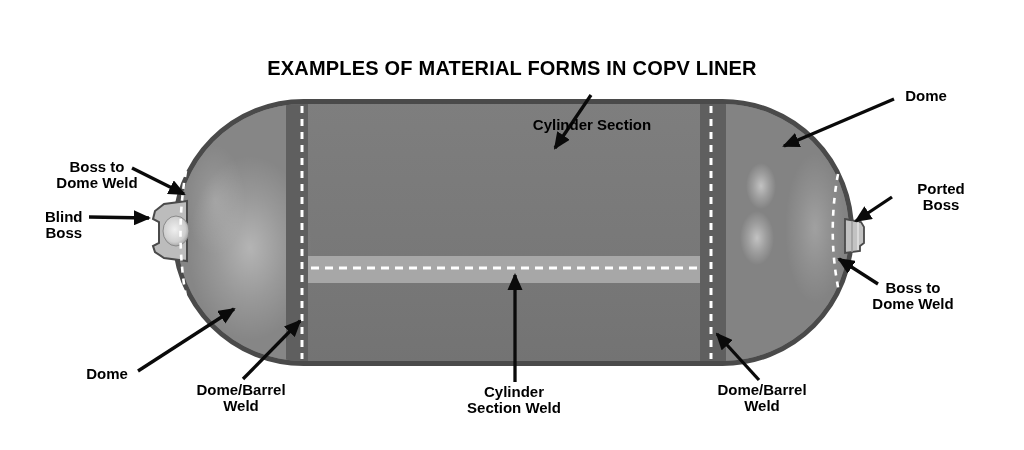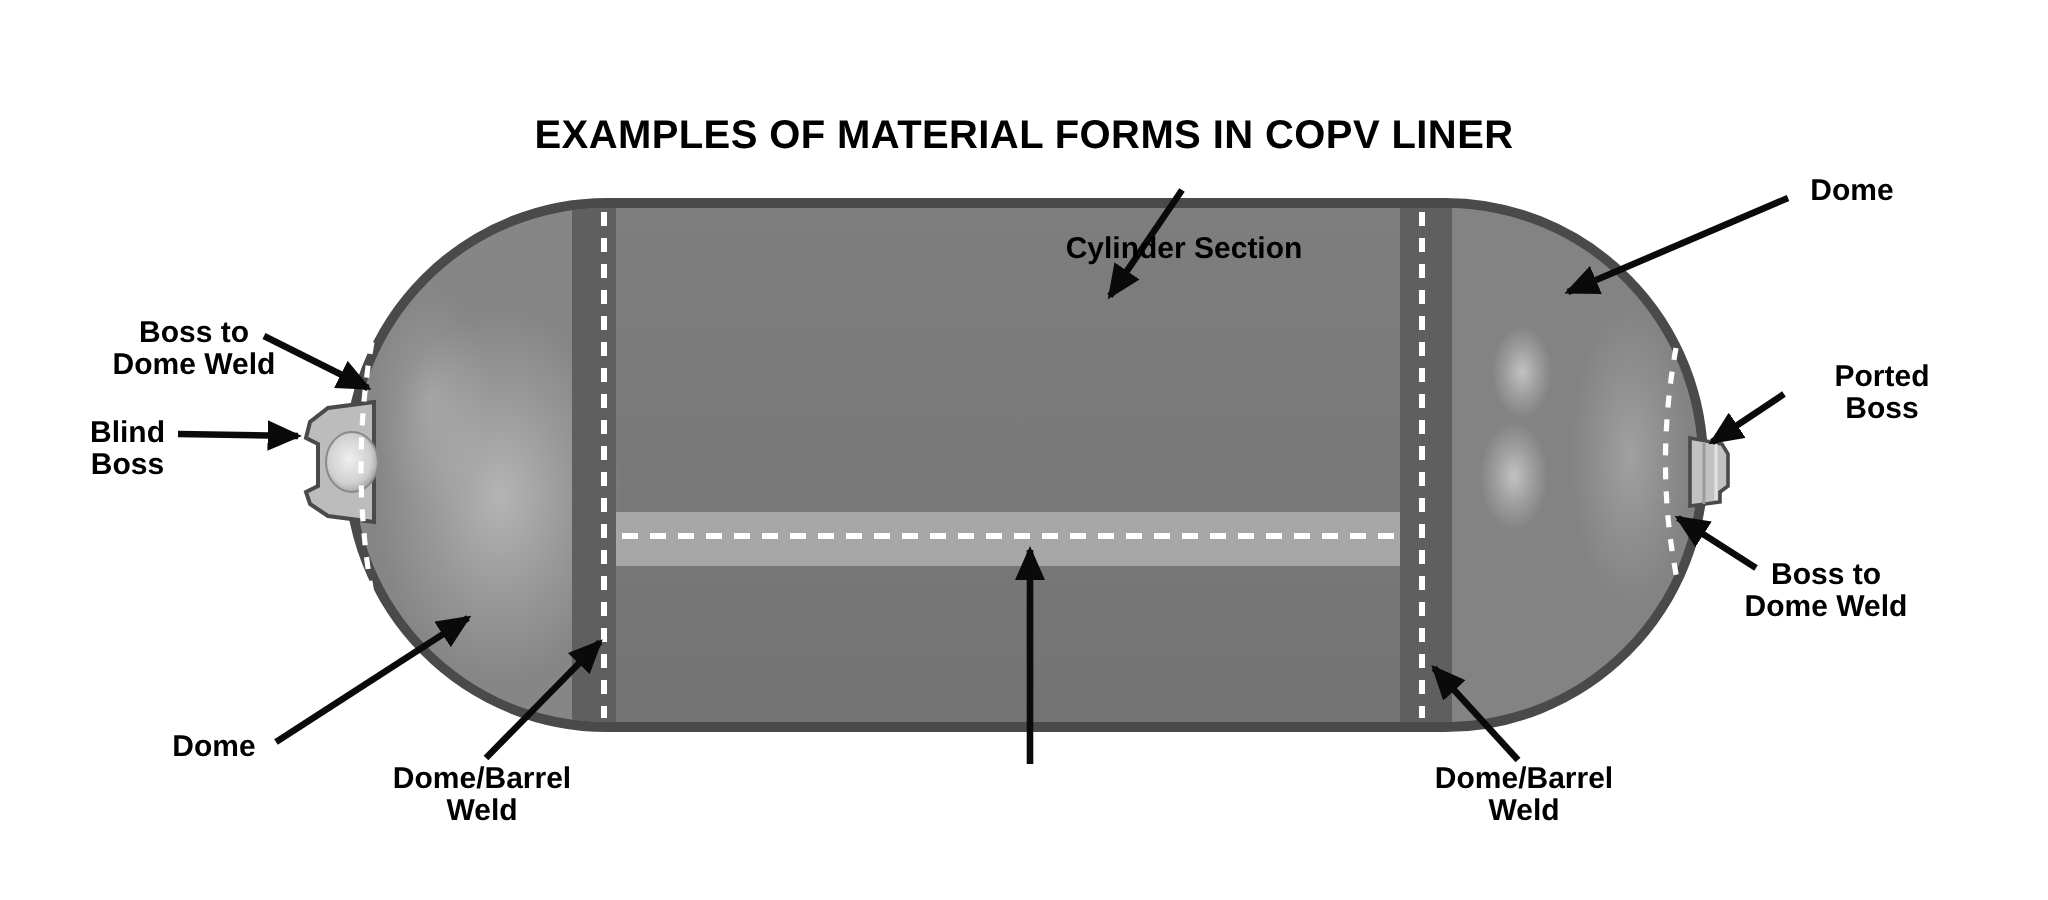--- a/index.html
+++ b/index.html
@@ -106,16 +106,18 @@
   <div class="lbl" style="left:97px;top:159px;">Boss to
 Dome Weld</div>
   <div class="lbl left-align" style="left:45px;top:209px;">Blind
 Boss</div>
   <div class="lbl" style="left:941px;top:181px;">Ported Boss</div>
   <div class="lbl" style="left:913px;top:280px;">Boss to
 Dome Weld</div>
   <div class="lbl" style="left:107px;top:366px;">Dome</div>
   <div class="lbl" style="left:241px;top:382px;">Dome/Barrel
 Weld</div>
+  <div class="lbl" style="left:514px;top:384px;">Cylinder
+Section Weld</div>
   <div class="lbl" style="left:762px;top:382px;">Dome/Barrel
 Weld</div>
 
 </div>
 
 </body></html>

